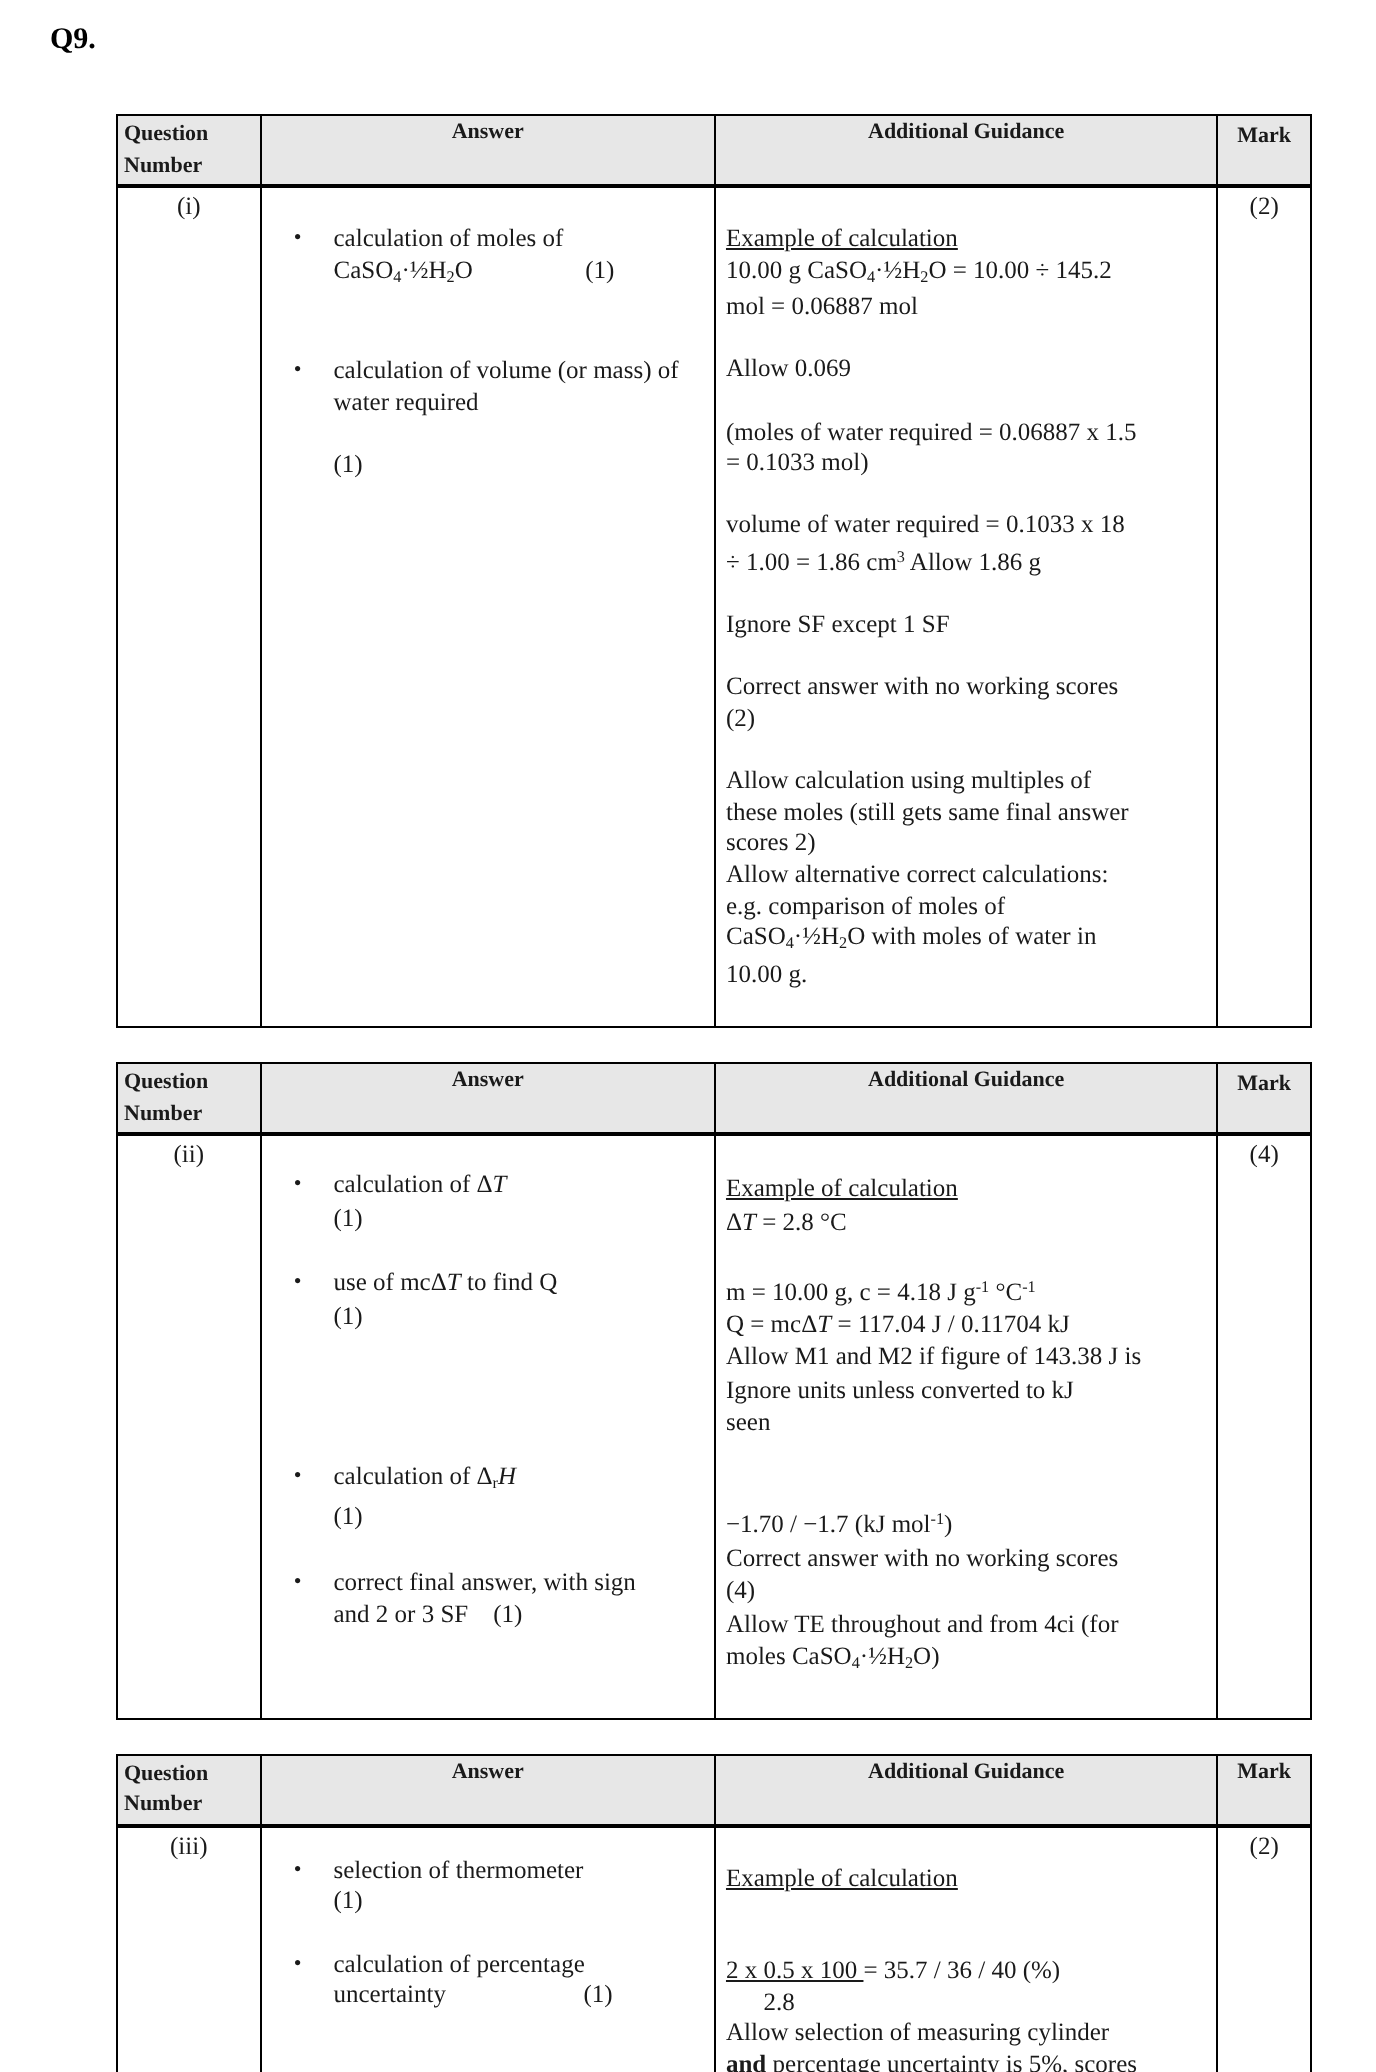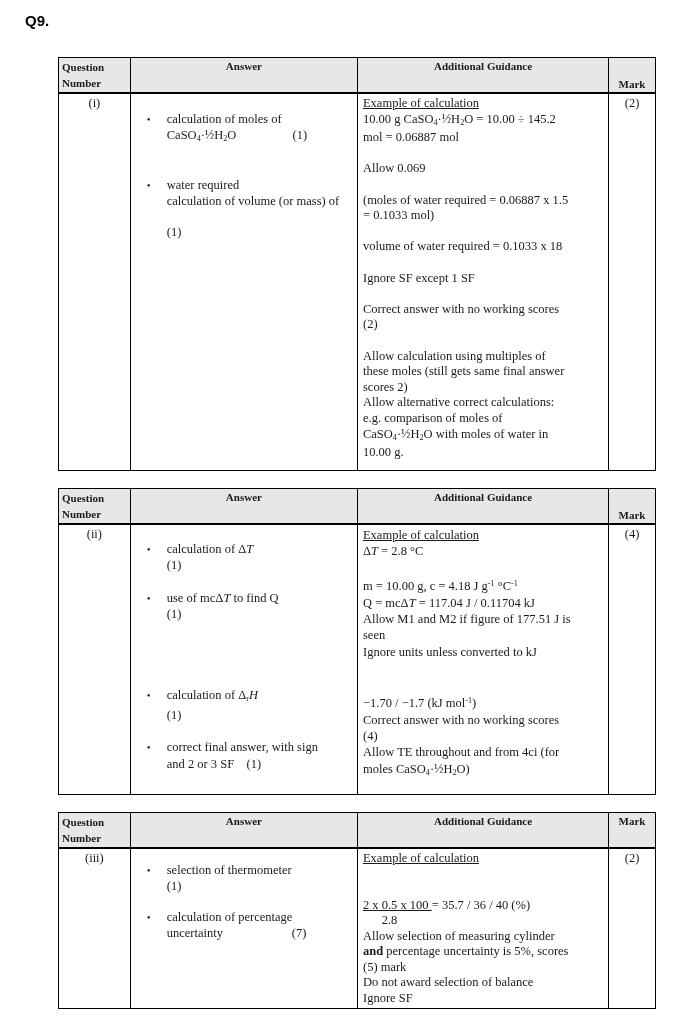--- a/index.html
+++ b/index.html
@@ -12,21 +12,21 @@
   .page{
     position:relative;
     width:688px;height:1036px;
     background:var(--page-bg);
     font-family:"Liberation Serif","DejaVu Serif",serif;
     color:var(--text);
     overflow:hidden;
   }
   .qlabel{
     margin:12px 0 0 25px;
-    font-family:Liberation Sans, sans-serif;
+    font-family:Liberation Serif, serif;
     font-weight:bold;
     font-size:15px;
     color:#000;
   }
   #tables .mstable{margin:17px 0 0 58px;}
   #tables .mstable:first-child{margin-top:28px;}
   .mstable{
     width:598px;
     border:1px solid var(--border);
     box-sizing:border-box;
@@ -38,33 +38,33 @@
     border-bottom:2px solid var(--border);
     height:36px;
     box-sizing:border-box;
     font-weight:bold;
     font-size:11px;
   }
   .hcell{box-sizing:border-box;padding:2px 3px;overflow:hidden;}
   .hcell.hq{width:72px;border-right:1px solid var(--border);line-height:15.5px;}
   .hcell.ha{width:228px;border-right:1px solid var(--border);text-align:center;}
   .hcell.hg{width:252px;border-right:1px solid var(--border);text-align:center;}
-  .hcell.hm{width:46px;display:flex;align-items:flex-end;justify-content:center;padding-bottom:2px;}
+  .hcell.hm{width:46px;display:flex;align-items:flex-end;justify-content:center;padding-bottom:18px;}
   .mstable.mark-top .hcell.hm{align-items:flex-start;padding-top:2px;}
   .brow{display:flex;box-sizing:border-box;}
   .t0 .brow{min-height:376px;}
   .t1 .brow{min-height:269px;font-family:Liberation Serif, serif;}
   .t2 .brow{min-height:155px;}
   .t0{--lh:15.6px;}
   .t1{--lh:16.4px;}
   .t2{--lh:15.5px;}
   .bcell{box-sizing:border-box;}
   .qcell{width:72px;border-right:1px solid var(--border);text-align:center;padding-top:2px;}
   .acell{width:228px;border-right:1px solid var(--border);padding:0 2px 0 0;}
-  .gcell{width:252px;border-right:1px solid var(--border);padding:2px 5px;}
+  .gcell{width:252px;border-right:1px solid var(--border);padding:18px 5px;}
   .mcell{width:46px;text-align:center;padding-top:2px;}
   .aitem{display:flex;}
   .bullet{
     width:36px;flex:0 0 36px;
     text-align:center;
     font-size:11px;
     line-height:var(--lh);
   }
   .itext{flex:1;}
   .aline,.gline{
@@ -97,42 +97,43 @@
             <div class="aitem" style="margin-top: 18px;">
               <span class="bullet">•</span>
               <div class="itext">
                 <div class="aline"><span>calculation of moles of</span></div>
                 <div class="aline"><span>CaSO</span><span class="f-sub">4</span><span>·½H</span><span class="f-sub">2</span><span>O                  (1)</span></div>
               </div>
             </div>
             <div class="aitem" style="margin-top: 32px;">
               <span class="bullet">•</span>
               <div class="itext">
+                <div class="aline"><span>calculation of volume (or mass) of</span></div>
                 <div class="aline"><span>water required</span></div>
-                <div class="aline"><span>calculation of volume (or mass) of</span></div>
               </div>
             </div>
             <div class="aitem" style="margin-top: 16px;">
               <span class="bullet"></span>
               <div class="itext">
                 <div class="aline"><span>(1)</span></div>
               </div>
             </div>
           </div>
           <div class="bcell gcell">
             <div class="gline"><span class="f-u">Example of calculation</span></div>
             <div class="gline"><span>10.00 g CaSO</span><span class="f-sub">4</span><span>·½H</span><span class="f-sub">2</span><span>O = 10.00 ÷ 145.2</span></div>
             <div class="gline"><span>mol = 0.06887 mol</span></div>
             <div class="gline"></div>
             <div class="gline"><span>Allow 0.069</span></div>
             <div class="gline"></div>
             <div class="gline"><span>(moles of water required = 0.06887 x 1.5</span></div>
             <div class="gline"><span>= 0.1033 mol)</span></div>
             <div class="gline"></div>
             <div class="gline"><span>volume of water required = 0.1033 x 18</span></div>
+            <div class="gline"><span>÷ 1.00 = 1.86 cm</span><span class="f-sup">3</span><span> Allow 1.86 g</span></div>
             <div class="gline"></div>
             <div class="gline"><span>Ignore SF except 1 SF</span></div>
             <div class="gline"></div>
             <div class="gline"><span>Correct answer with no working scores</span></div>
             <div class="gline"><span>(2)</span></div>
             <div class="gline"></div>
             <div class="gline"><span>Allow calculation using multiples of</span></div>
             <div class="gline"><span>these moles (still gets same final answer</span></div>
             <div class="gline"><span>scores 2)</span></div>
             <div class="gline"><span>Allow alternative correct calculations:</span></div>
@@ -181,23 +182,23 @@
                 <div class="aline"><span>and 2 or 3 SF    (1)</span></div>
               </div>
             </div>
           </div>
           <div class="bcell gcell">
             <div class="gline"><span class="f-u">Example of calculation</span></div>
             <div class="gline"><span>Δ</span><span class="f-i">T</span><span> = 2.8 °C</span></div>
             <div class="gline"></div>
             <div class="gline"><span>m = 10.00 g, c = 4.18 J g</span><span class="f-sup">-1</span><span> °C</span><span class="f-sup">-1</span></div>
             <div class="gline"><span>Q = mcΔ</span><span class="f-i">T</span><span> = 117.04 J / 0.11704 kJ</span></div>
-            <div class="gline"><span>Allow M1 and M2 if figure of 177.51 J is</span></div>
+            <div class="gline"><span>Allow M1 and M2 if figure of 143.38 J is</span></div>
+            <div class="gline"><span>Ignore units unless converted to kJ</span></div>
             <div class="gline"><span>seen</span></div>
-            <div class="gline"><span>Ignore units unless converted to kJ</span></div>
             <div class="gline"></div>
             <div class="gline"></div>
             <div class="gline"><span>−1.70 / −1.7 (kJ mol</span><span class="f-sup">-1</span><span>)</span></div>
             <div class="gline"><span>Correct answer with no working scores</span></div>
             <div class="gline"><span>(4)</span></div>
             <div class="gline"><span>Allow TE throughout and from 4ci (for</span></div>
             <div class="gline"><span>moles CaSO</span><span class="f-sub">4</span><span>·½H</span><span class="f-sub">2</span><span>O)</span></div>
           </div>
           <div class="bcell mcell">(4)</div>
         </div>
@@ -216,21 +217,21 @@
               <span class="bullet">•</span>
               <div class="itext">
                 <div class="aline"><span>selection of thermometer</span></div>
                 <div class="aline"><span>(1)</span></div>
               </div>
             </div>
             <div class="aitem" style="margin-top: 16px;">
               <span class="bullet">•</span>
               <div class="itext">
                 <div class="aline"><span>calculation of percentage</span></div>
-                <div class="aline"><span>uncertainty                      (7)</span></div>
+                <div class="aline"><span>uncertainty                      (1)</span></div>
               </div>
             </div>
           </div>
           <div class="bcell gcell">
             <div class="gline"><span class="f-u">Example of calculation</span></div>
             <div class="gline"></div>
             <div class="gline"></div>
             <div class="gline"><span class="f-u">2 x 0.5 x 100 </span><span>= 35.7 / 36 / 40 (%)</span></div>
             <div class="gline"><span>      2.8</span></div>
             <div class="gline"><span>Allow selection of measuring cylinder</span></div>

